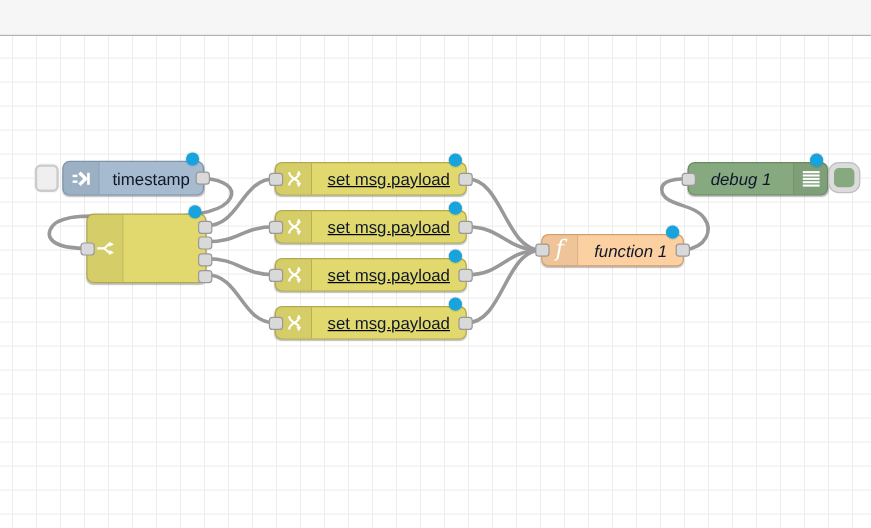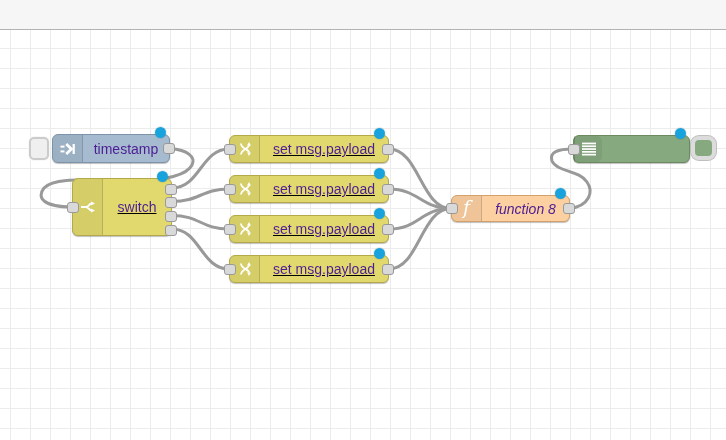--- a/index.html
+++ b/index.html
@@ -39,21 +39,21 @@
     border-right:1px solid rgba(0,0,0,.14);
     border-radius:5px 0 0 5px;
     display:flex;align-items:center;justify-content:center;
   }
   .n-debug .icon-box{
     border-right:none;border-left:1px solid rgba(0,0,0,.14);
     border-radius:0 5px 5px 0;width:27px;flex:0 0 27px;
   }
   .nlabel{
     flex:1;display:flex;align-items:center;justify-content:center;
-    font-size:14px;color:#4c1d95;white-space:nowrap;padding:0 6px;text-align:center;
+    font-size:14px;color:#0f172a;white-space:nowrap;padding:0 6px;text-align:center;
   }
   .italic .nlabel{font-style:italic;}
 
   .port{
     position:absolute;width:10px;height:9px;background:#d9d9d9;
     border:1px solid #999;border-radius:3px;z-index:3;cursor:crosshair;
   }
   .port.pin{left:-6px;top:50%;margin-top:-5.5px;}
   .port.pout{right:-6px;top:50%;margin-top:-5.5px;}
   .port.so1{right:-6px;top:4.5px;}
@@ -121,21 +121,20 @@
     </div>
 
     <div class="node n-yellow" style="left:72px;top:148px;width:100px;height:58px">
       <div class="icon-box">
         <svg class="nicon" width="16" height="16" viewBox="0 0 16 16">
           <path d="M1,8 H6 M6,8 C9,8 9,4.5 11.5,4.5 M6,8 C9,8 9,11.5 11.5,11.5" stroke="#fff" stroke-width="1.8" fill="none"></path>
           <polygon points="11,2.4 15,4.5 11,6.6" fill="#fff"></polygon>
           <polygon points="11,9.4 15,11.5 11,13.6" fill="#fff"></polygon>
         </svg>
       </div>
-      <div class="nlabel">switch</div>
       <div class="port pin"></div>
       <div class="port so1"></div>
       <div class="port so2"></div>
       <div class="port so3"></div>
       <div class="port so4"></div>
       <div class="dot"></div>
     </div>
 
     <div class="node n-yellow" style="left:229px;top:105px;width:160px;height:28px">
       <div class="icon-box">
@@ -194,27 +193,28 @@
       <div class="nlabel">set msg.payload</div>
       <div class="port pin"></div>
       <div class="port pout"></div>
       <div class="dot"></div>
     </div>
 
     <div class="node n-function italic" style="left:451px;top:165px;width:119px;height:27px">
       <div class="icon-box">
         <span class="fglyph">f</span>
       </div>
-      <div class="nlabel">function 8</div>
+      <div class="nlabel">function 1</div>
       <div class="port pin"></div>
       <div class="port pout"></div>
       <div class="dot"></div>
     </div>
 
     <div class="node n-debug italic" style="left:573px;top:105px;width:117px;height:28px">
+      <div class="nlabel">debug 1</div>
       <div class="icon-box">
         <svg class="nicon" width="16" height="16" viewBox="0 0 16 16">
           <g fill="#fff">
             <rect x="1" y="1.6" width="14" height="1.7"></rect>
             <rect x="1" y="4.4" width="14" height="1.7"></rect>
             <rect x="1" y="7.2" width="14" height="1.7"></rect>
             <rect x="1" y="10" width="14" height="1.7"></rect>
             <rect x="1" y="12.8" width="14" height="1.7"></rect>
           </g>
         </svg>

